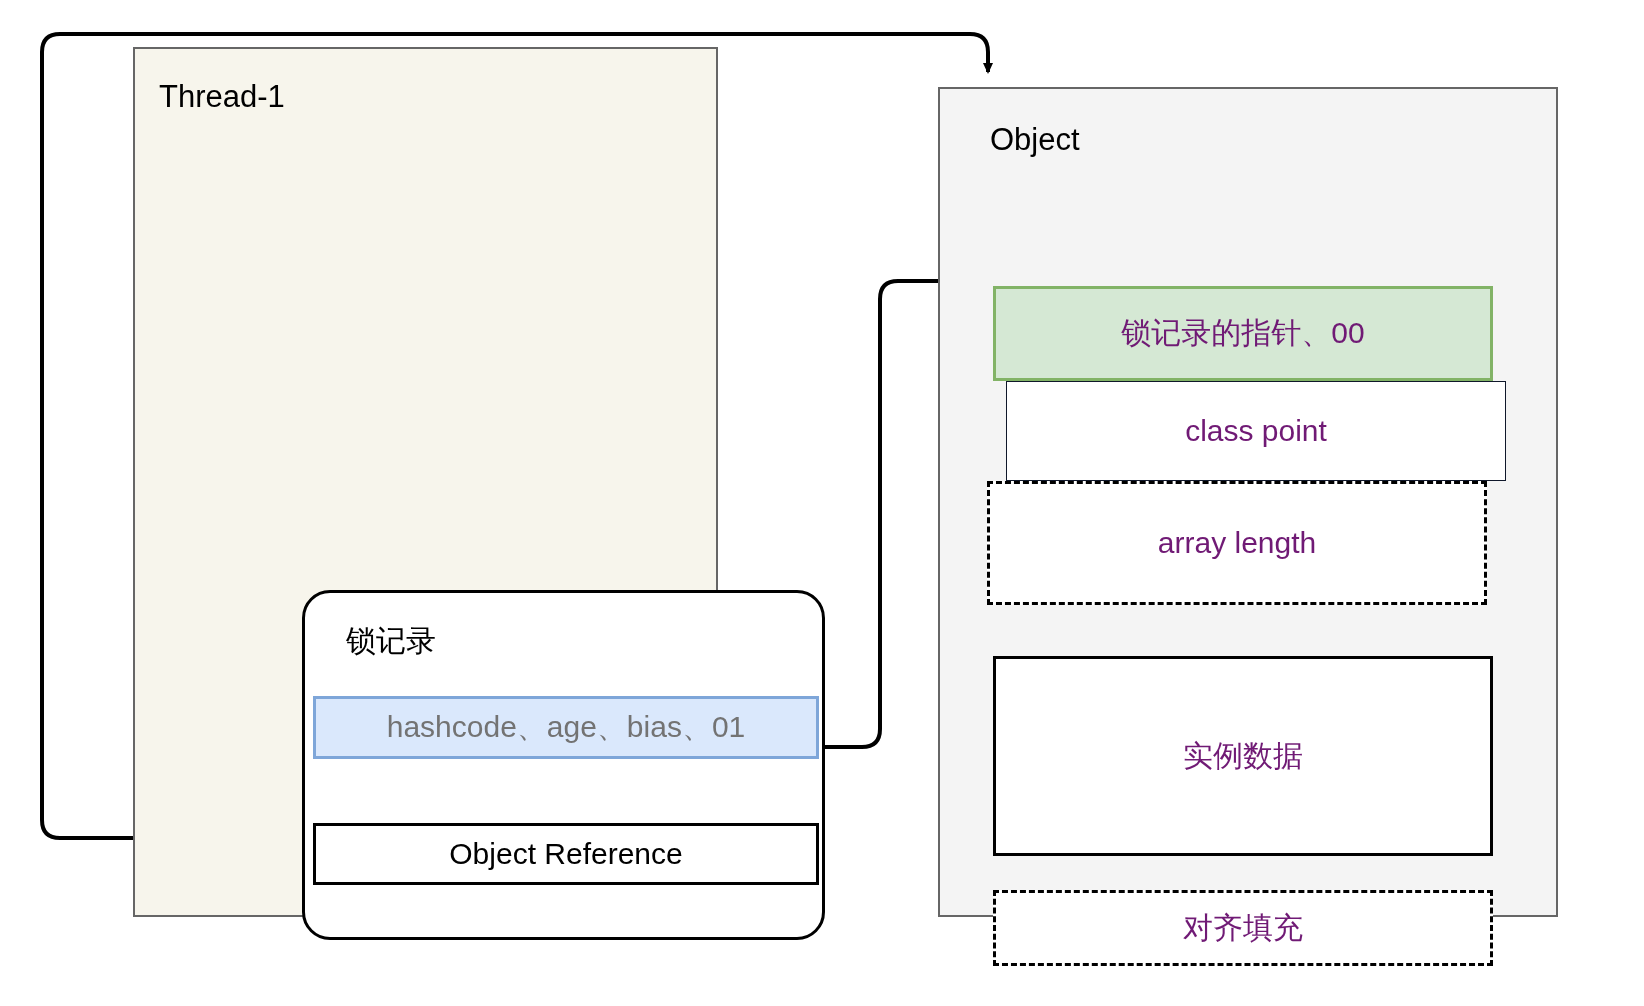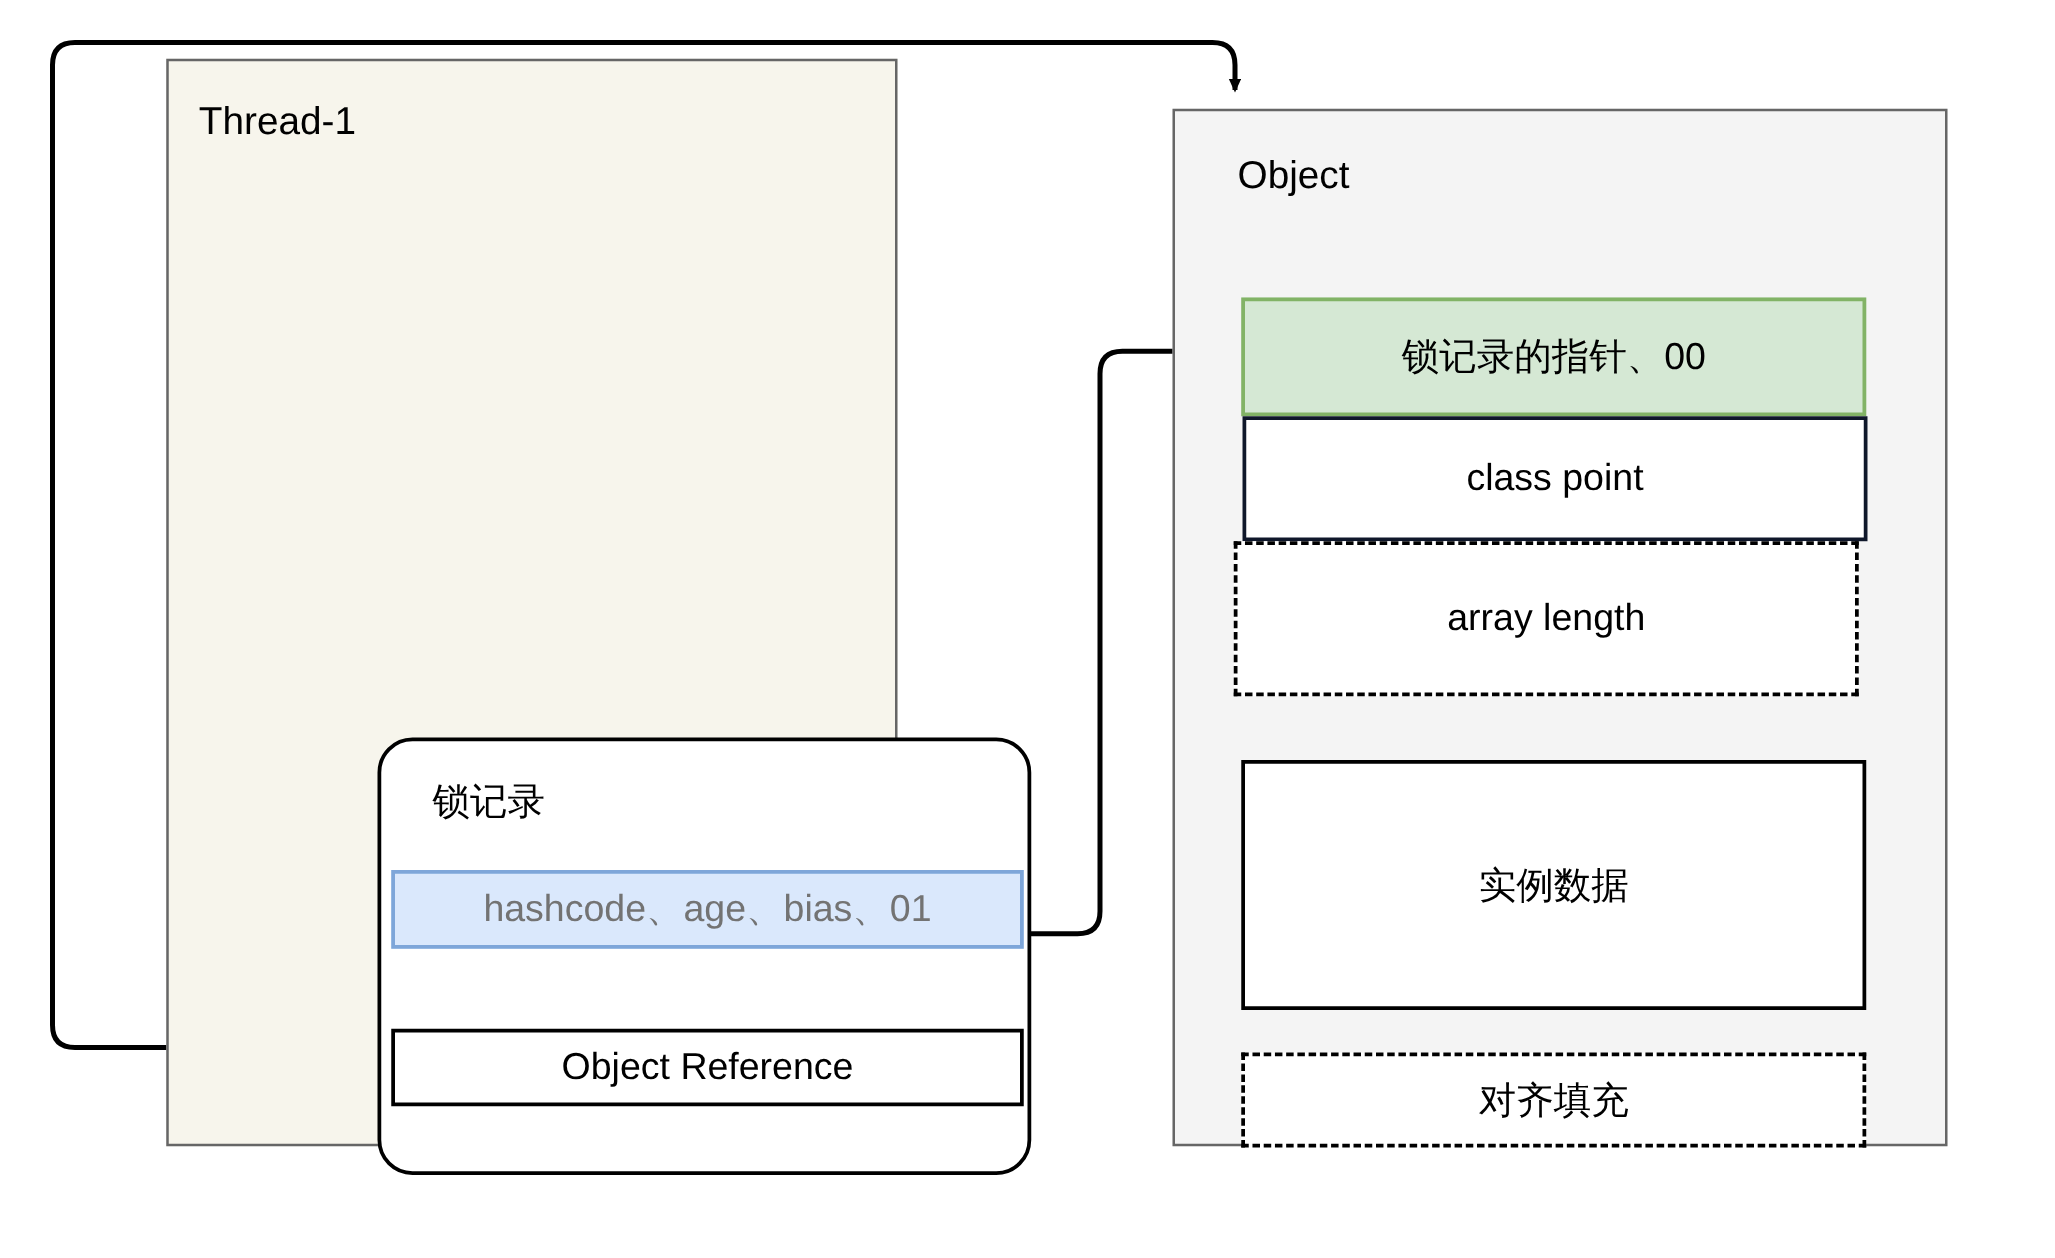--- a/index.html
+++ b/index.html
@@ -123,38 +123,39 @@
     white-space: nowrap;
   }
 
   .obj-cell {
     position: absolute;
     box-sizing: border-box;
     display: flex;
     align-items: center;
     justify-content: center;
     font-size: 30px;
-    color: #000000;
-    white-space: nowrap;
-    background: #ffffff;
+    color: #701a75;
+    white-space: nowrap;
+    background: #ffffff;
+    margin-top: 48px;
   }
   .cell-markword {
     left: 53px;
     top: 149px;
     width: 500px;
     height: 95px;
     background: #d5e8d4;
     border: 3px solid #82b366;
   }
   .cell-classpoint {
-    left: 54px;
+    left: 66px;
     top: 244px;
     width: 500px;
     height: 100px;
-    border: 3px solid #0f172a;
+    border: 1px solid #0f172a;
   }
   .cell-arraylength {
     left: 47px;
     top: 344px;
     width: 500px;
     height: 124px;
     border: 3px dashed #000000;
   }
   .cell-instancedata {
     left: 53px;

